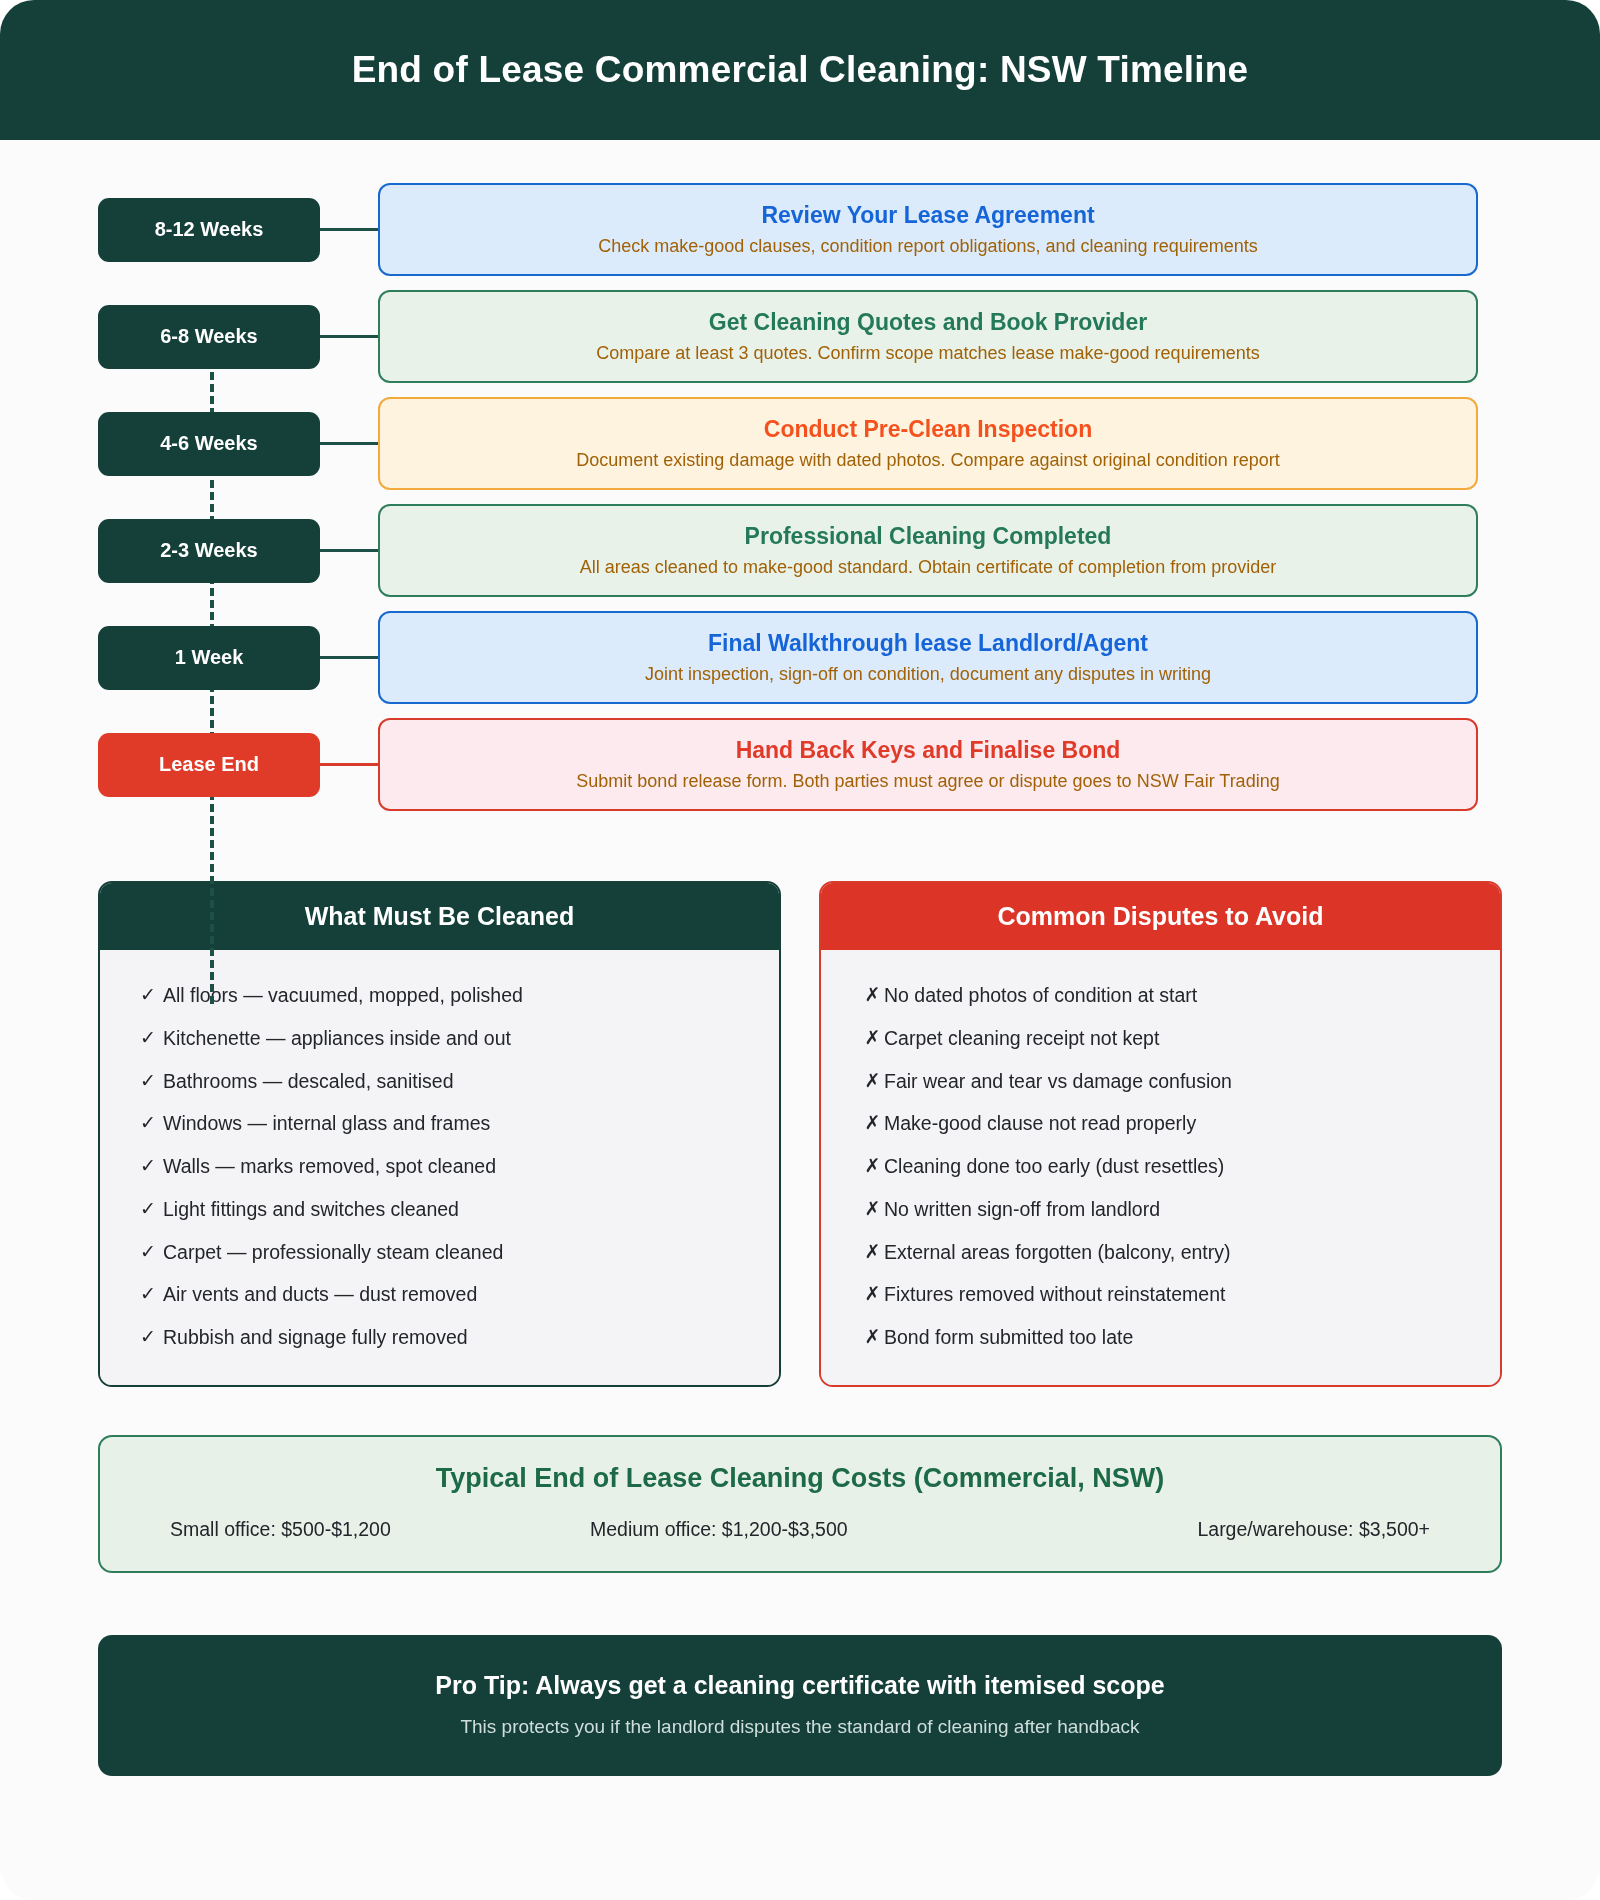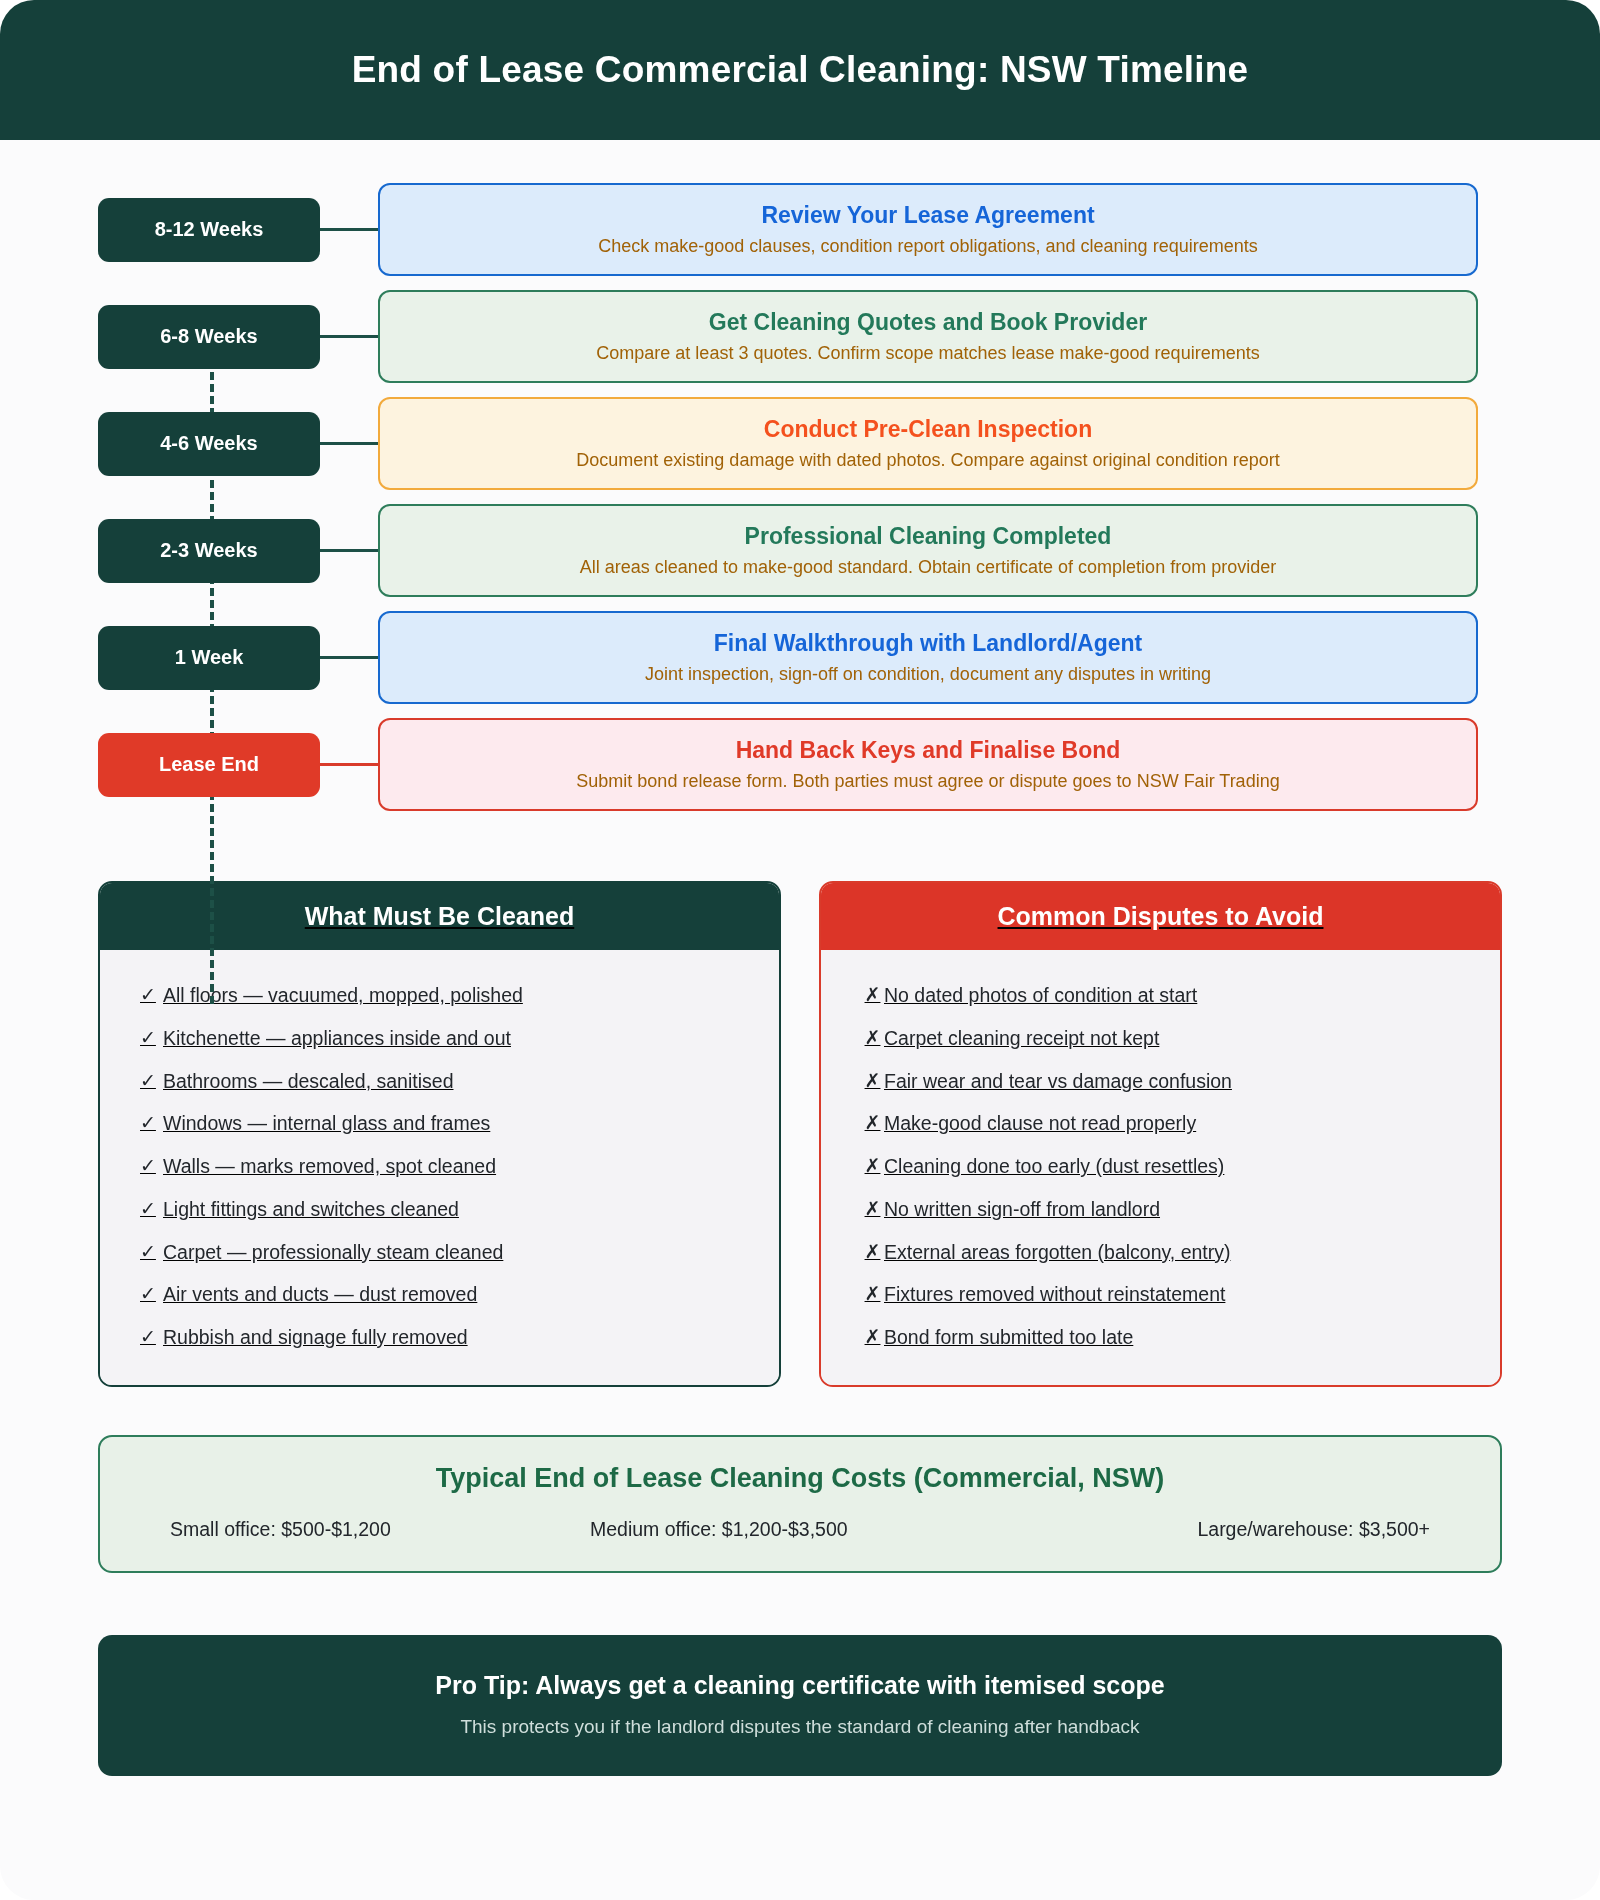--- a/index.html
+++ b/index.html
@@ -90,21 +90,20 @@
   .c-orange .tl-card-title{color:#f4511e;}
   .c-red{background:#fdeaee;border-color:#d93b2b;}
   .c-red .tl-card-title{color:#e03a28;}
 
   
   .panels{
     display:flex;
     gap:38px;
     padding:63px 98px 0 98px;
     box-sizing:border-box;
-    text-decoration:underline;
   }
   .panel{
     flex:1 1 0;
     border-radius:14px;
     overflow:hidden;
     border:2px solid #15403a;
     box-sizing:border-box;
     display:flex;flex-direction:column;
   }
   .panel.danger{border-color:#d93b2b;text-align:center;}
@@ -220,21 +219,21 @@
           <div class="tl-connector"></div>
           <div class="tl-card c-green">
             <div class="tl-card-title">Professional Cleaning Completed</div>
             <div class="tl-card-desc">All areas cleaned to make-good standard. Obtain certificate of completion from provider</div>
           </div>
         </div>
         <div class="tl-row">
           <div class="tl-badge">1 Week</div>
           <div class="tl-connector"></div>
           <div class="tl-card c-blue">
-            <div class="tl-card-title">Final Walkthrough with Landlord/Agent</div>
+            <div class="tl-card-title">Final Walkthrough lease Landlord/Agent</div>
             <div class="tl-card-desc">Joint inspection, sign-off on condition, document any disputes in writing</div>
           </div>
         </div>
         <div class="tl-row">
           <div class="tl-badge end">Lease End</div>
           <div class="tl-connector end"></div>
           <div class="tl-card c-red">
             <div class="tl-card-title">Hand Back Keys and Finalise Bond</div>
             <div class="tl-card-desc">Submit bond release form. Both parties must agree or dispute goes to NSW Fair Trading</div>
           </div>

